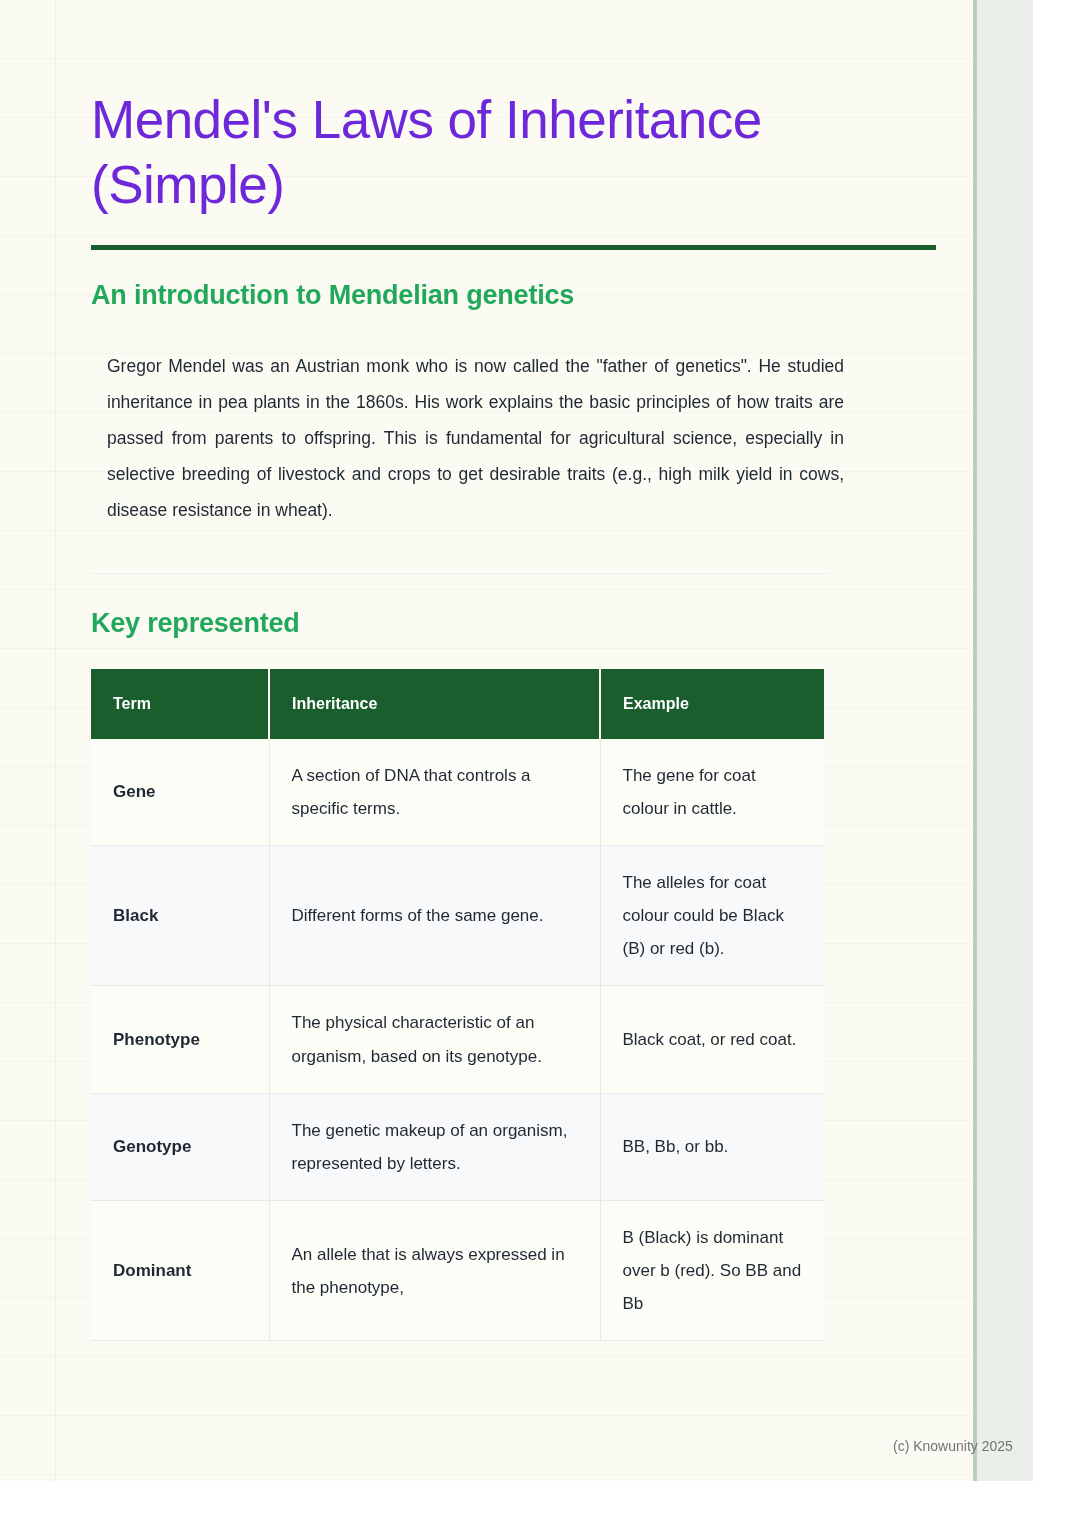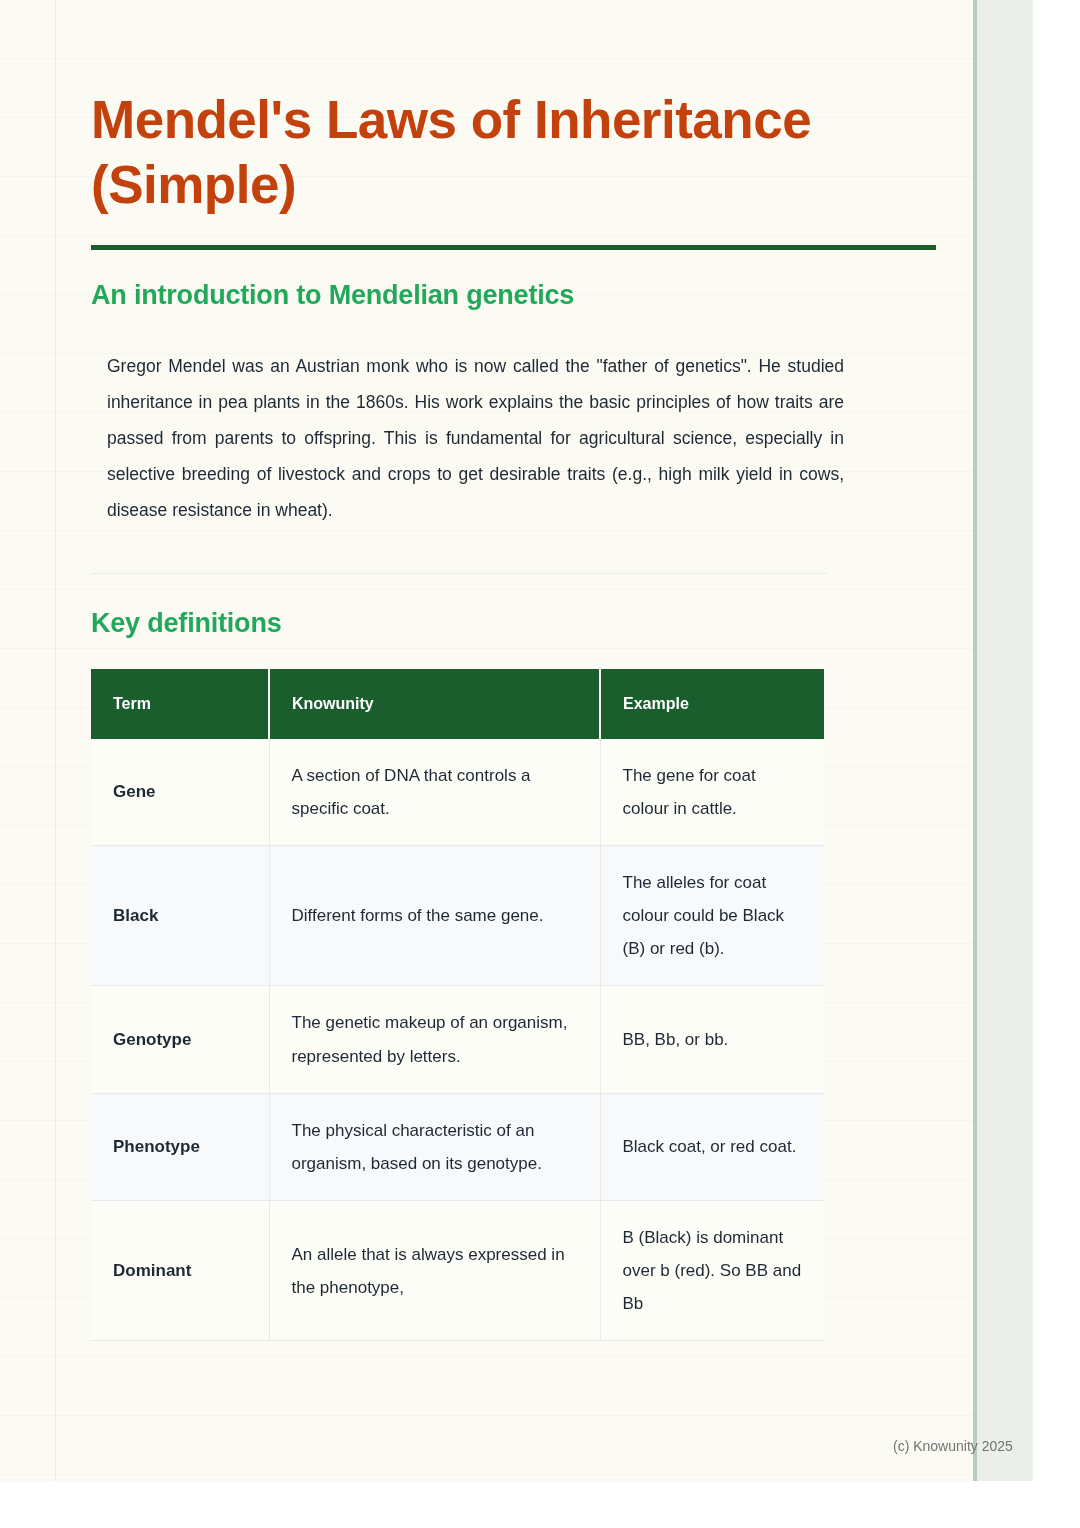--- a/index.html
+++ b/index.html
@@ -72,23 +72,23 @@
     left: 91px;
     top: 0;
     width: 845px;
   }
 
   .doc-title {
     margin: 0;
     padding-top: 88px;
     font-size: 53px;
     line-height: 1.22;
-    font-weight: 700;
+    font-weight: 400;
     letter-spacing: -0.5px;
-    color: #c2410c;
+    color: #6d28d9;
     font-family: "Liberation Sans Narrow", "Liberation Sans", sans-serif;
     font-stretch: condensed;
   }
   .title-rule {
     margin-top: 28px;
     width: 845px;
     height: 5px;
     background: #1b5e2e;
   }
 
@@ -183,58 +183,58 @@
       <h1 class="doc-title">Mendel's Laws of Inheritance (Simple)</h1>
 
       <div class="title-rule"></div>
 
       <h2 class="section-heading h-intro">An introduction to Mendelian genetics</h2>
 
       <p class="body-text">Gregor Mendel was an Austrian monk who is now called the "father of genetics". He studied inheritance in pea plants in the 1860s. His work explains the basic principles of how traits are passed from parents to offspring. This is fundamental for agricultural science, especially in selective breeding of livestock and crops to get desirable traits (e.g., high milk yield in cows, disease resistance in wheat).</p>
 
       <div class="soft-divider"></div>
 
-      <h2 class="section-heading h-keydef">Key definitions</h2>
+      <h2 class="section-heading h-keydef">Key represented</h2>
 
 
       <table class="def-table">
         <colgroup>
           <col class="col-term">
             <col class="col-def">
             <col class="col-ex">
         </colgroup>
         <thead>
           <tr>
             <th>Term</th>
-            <th>Knowunity</th>
+            <th>Inheritance</th>
             <th>Example</th>
           </tr>
         </thead>
         <tbody>
           <tr>
             <td class="term">Gene</td>
-            <td>A section of DNA that controls a specific coat.</td>
+            <td>A section of DNA that controls a specific terms.</td>
             <td>The gene for coat colour in cattle.</td>
           </tr>
           <tr>
             <td class="term">Black</td>
             <td>Different forms of the same gene.</td>
             <td>The alleles for coat colour could be Black (B) or red (b).</td>
           </tr>
           <tr>
+            <td class="term">Phenotype</td>
+            <td>The physical characteristic of an organism, based on its genotype.</td>
+            <td>Black coat, or red coat.</td>
+          </tr>
+          <tr>
             <td class="term">Genotype</td>
             <td>The genetic makeup of an organism, represented by letters.</td>
             <td>BB, Bb, or bb.</td>
           </tr>
           <tr>
-            <td class="term">Phenotype</td>
-            <td>The physical characteristic of an organism, based on its genotype.</td>
-            <td>Black coat, or red coat.</td>
-          </tr>
-          <tr>
             <td class="term">Dominant</td>
             <td>An allele that is always expressed in the phenotype,</td>
             <td>B (Black) is dominant over b (red). So BB and Bb</td>
           </tr>
         </tbody>
       </table>
 
     </div>
 
     <div class="watermark">(c) Knowunity 2025</div>

